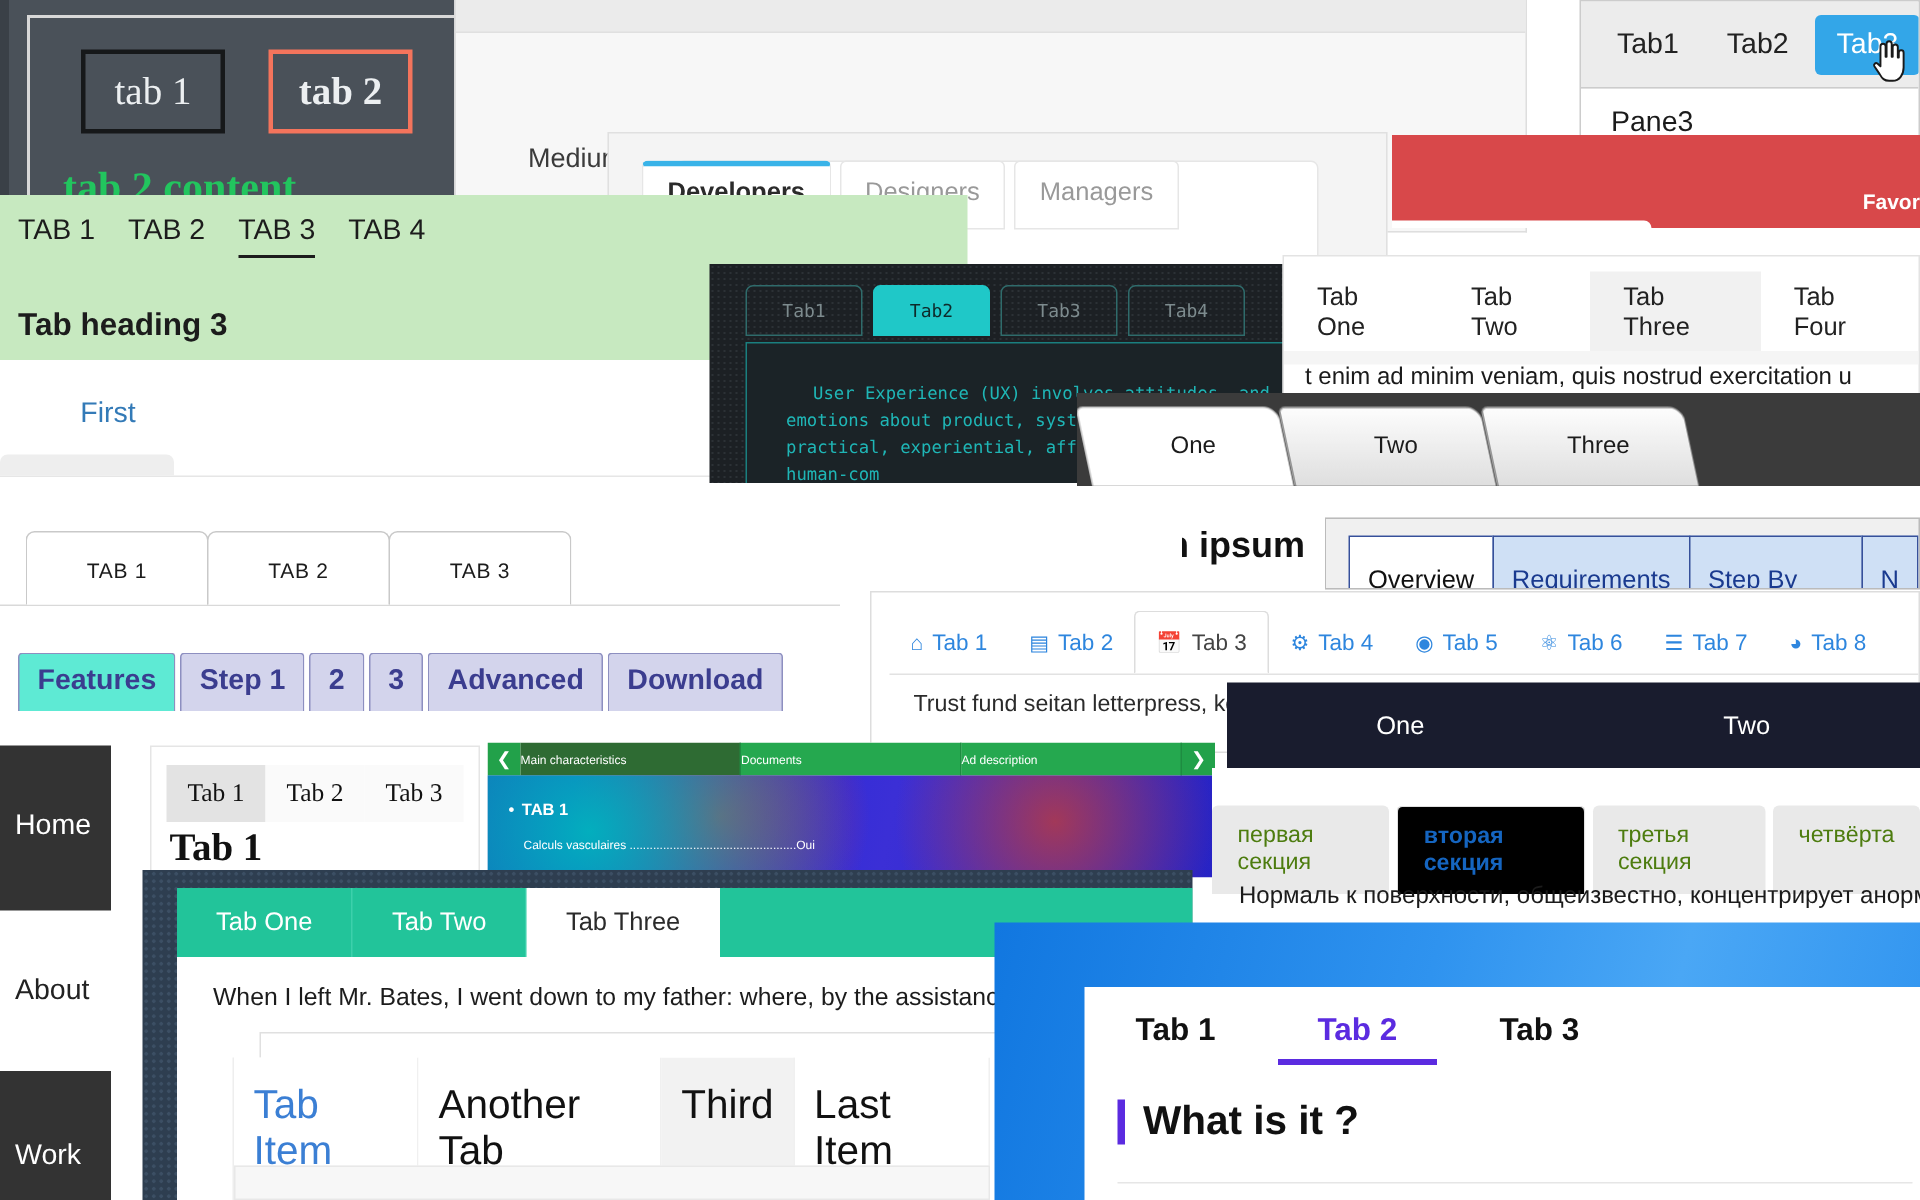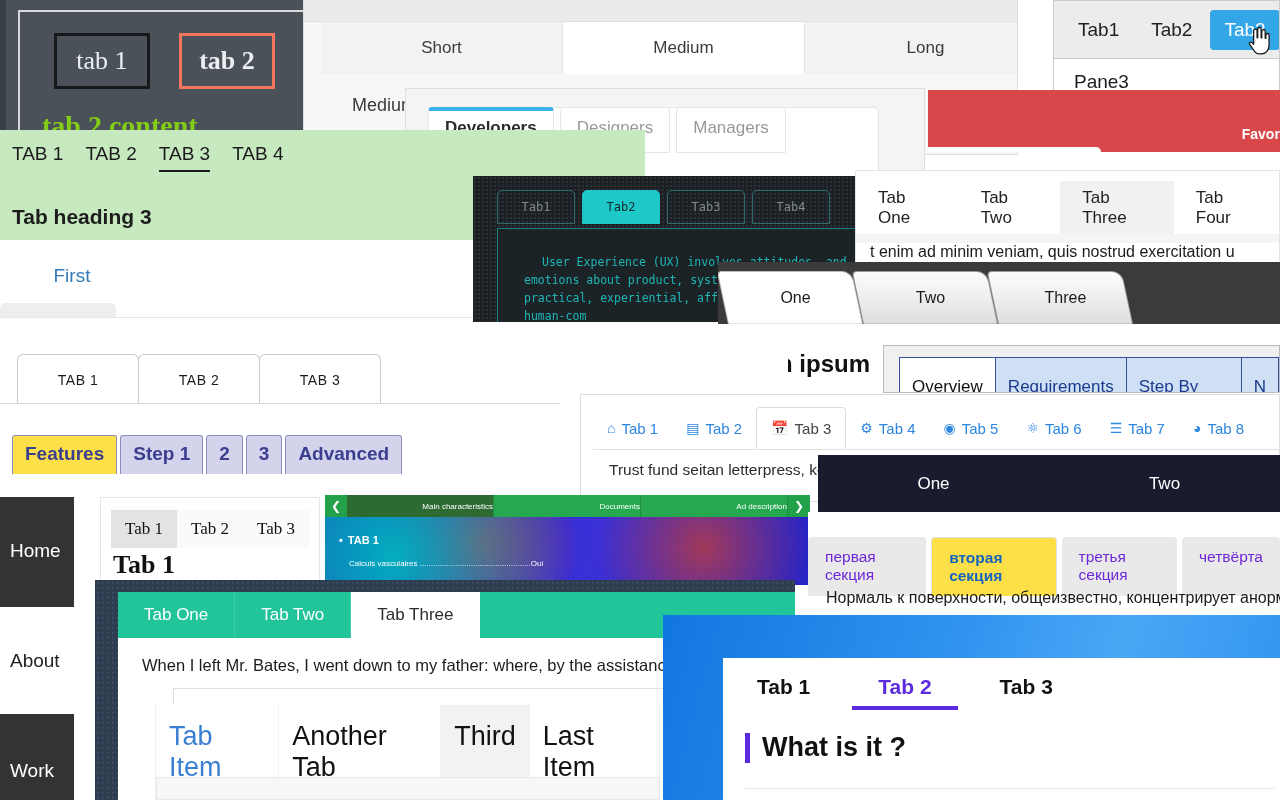--- a/index.html
+++ b/index.html
@@ -13,21 +13,21 @@
   .layer { position:absolute; overflow:hidden; }
 
   
   .l-dark-basic { left:0; top:0; width:303px; height:132px; background:#4a5159; border-left:6px solid #3a4047; }
   .l-dark-basic .inner { position:absolute; left:12px; top:10px; right:-40px; bottom:-60px; border:2px solid #d8d8d8; }
   .dbtn { position:absolute; width:96px; height:56px; display:flex; align-items:center; justify-content:center;
           font-family:"Liberation Serif", serif; font-size:26px; color:#eceff1; }
   .dbtn.one { left:48px; top:33px; border:3px solid #16181a; }
   .dbtn.two { left:173px; top:33px; border:3px solid #f4745c; font-weight:bold; }
   .dtitle { position:absolute; left:36px; top:110px; font-family:"Liberation Serif", serif; font-weight:bold;
-            font-size:28px; color:#84cc16; white-space:nowrap; }
+            font-size:28px; color:#22c55e; white-space:nowrap; }
 
   
   .l-sml { left:303px; top:0; width:715px; height:155px; background:#f7f7f7; border:1px solid #dedede; border-top:none;}
   .l-sml .bar { position:absolute; left:17px; top:22px; right:-30px; height:52px; display:flex; }
   .l-sml .bar .t { flex:1; display:flex; align-items:center; justify-content:center; font-size:17px; color:#3b3b3b;
                    background:#f2f2f2; border-right:1px solid #e3e3e3; }
   .l-sml .bar .t.active { background:#fff; }
   .l-sml .section { position:absolute; left:48px; top:95px; font-size:18px; color:#3b3b3b; white-space:nowrap; }
   .l-sml .topstrip { position:absolute; left:0; top:0; right:0; height:22px; background:#ebebeb; border-bottom:1px solid #e0e0e0;}
 
@@ -116,21 +116,21 @@
   .l-tab123 .rt { width:122px; height:50px; display:flex; align-items:center; justify-content:center;
                   font-size:14px; letter-spacing:.5px; color:#1b1b1b; border:1px solid #c9c9c9;
                   border-radius:6px 6px 0 0; border-bottom:none; background:#fff; margin-right:-1px; }
   .l-tab123 .rt b { font-weight:normal; }
 
   
   .l-feat { left:0; top:425px; width:580px; height:72px; background:#fff; }
   .l-feat .row { position:absolute; left:12px; top:10px; display:flex; gap:3px; align-items:flex-end; }
   .l-feat .ft { padding:7px 12px 9px; font-size:19px; font-weight:bold; color:#3b3d8f;
                 background:#d3d4ec; border:1px solid #8d8fc0; border-bottom:none; border-radius:3px 3px 0 0;}
-  .l-feat .ft.active { background:#fde047; border-color:#8d8fc0; }
+  .l-feat .ft.active { background:#5eead4; border-color:#8d8fc0; }
 
   
   .l-icons { left:580px; top:394px; width:700px; height:108px; background:#fff; border:1px solid #ddd; }
   .l-icons .bar { position:absolute; left:12px; top:12px; right:0; height:42px; display:flex; align-items:stretch; }
   .l-icons .it { display:flex; align-items:center; gap:6px; padding:0 14px; font-size:15px; color:#2e86de; }
   .l-icons .it.active { background:#fff; border:1px solid #ddd; border-bottom-color:#fff; border-radius:4px 4px 0 0; color:#444; }
   .l-icons .sep { position:absolute; left:12px; top:54px; right:0; height:1px; background:#e2e2e2; }
   .l-icons p { position:absolute; left:28px; top:62px; margin:0; font-size:15.5px; line-height:25px; color:#2b2b2b; width:760px; }
   .l-icons .icoglyph { font-size:14px; }
 
@@ -138,21 +138,21 @@
   .l-serif { left:100px; top:497px; width:220px; height:110px; background:#fff; border:1px solid #e5e5e5; }
   .l-serif .bar { position:absolute; left:10px; top:12px; display:flex; }
   .l-serif .st { padding:9px 14px; font-family:"Liberation Serif", serif; font-size:17px; color:#111; background:#fafafa; }
   .l-serif .st.active { background:#e3e3e3; }
   .l-serif .h { position:absolute; left:12px; top:52px; font-family:"Liberation Serif", serif; font-weight:bold; font-size:26px; color:#111; }
 
   
   .l-carousel { left:325px; top:495px; width:485px; height:90px; background:#fff; }
   .l-carousel .bar { position:absolute; left:0; top:0; right:0; height:22px; display:flex; }
   .l-carousel .arrow { width:22px; background:#22a14a; color:#fff; display:flex; align-items:center; justify-content:center; font-size:12px;}
-  .l-carousel .ct { flex:1; background:#25a84f; color:#fff; font-size:8px; display:flex; align-items:center; justify-content:flex-end;
+  .l-carousel .ct { flex:1; background:#25a84f; color:#fff; font-size:8px; display:flex; align-items:center; justify-content:flex-start;
                     border-right:1px solid #1e8c41; }
   .l-carousel .ct.active { background:#2e6b33; }
   .l-carousel .panel { position:absolute; left:0; top:22px; right:0; bottom:0;
         background:
           radial-gradient(circle at 14% 55%, rgba(0,180,190,.95) 0%, rgba(0,160,180,0) 42%),
           radial-gradient(circle at 32% 40%, rgba(190,60,60,.85) 0%, rgba(190,60,60,0) 30%),
           radial-gradient(circle at 78% 45%, rgba(190,60,60,.8) 0%, rgba(190,60,60,0) 28%),
           linear-gradient(100deg,#1a51b8 0%,#2a2ad8 35%,#3b2fd6 55%,#2723c4 100%);
         color:#fff; }
   .l-carousel .panel .t1 { position:absolute; left:14px; top:17px; font-size:11px; font-weight:bold; }
@@ -185,22 +185,22 @@
   .l-bigtabs .bt.hover { background:#f2f2f2; }
   .l-bigtabs .panel { position:absolute; left:0; top:72px; right:0; bottom:0; background:#f7f7f7; border:1px solid #e8e8e8; }
 
   
   .l-onetwo { left:818px; top:455px; width:462px; height:57px; background:#191c2e; display:flex; }
   .l-onetwo .ot { flex:1; display:flex; align-items:center; justify-content:center; font-size:17px; color:#fff; }
 
   
   .l-rus { left:808px; top:512px; width:472px; height:108px; background:#fff; }
   .l-rus .bar { position:absolute; left:0; top:25px; display:flex; gap:5px; }
-  .l-rus .rt { padding:11px 17px; font-size:15.5px; color:#6d28d9; background:#e9e9e9; border-radius:4px 4px 0 0; }
-  .l-rus .rt.active { background:#fde047; color:#1565c0; font-weight:bold; border:1px solid #e0e0e0; border-bottom:none;}
+  .l-rus .rt { padding:11px 17px; font-size:15.5px; color:#4d7c0f; background:#e9e9e9; border-radius:4px 4px 0 0; }
+  .l-rus .rt.active { background:#000000; color:#1565c0; font-weight:bold; border:1px solid #e0e0e0; border-bottom:none;}
   .l-rus .txt { position:absolute; left:18px; top:77px; font-size:16px; color:#1b1b1b; white-space:nowrap; }
 
   
   .l-bluecard { left:663px; top:615px; width:617px; height:185px;
      background:linear-gradient(105deg,#1177e0 0%,#2f93ef 45%,#4aa7f5 70%,#2f93ef 100%); }
   .l-bluecard .inner { position:absolute; left:60px; top:43px; right:-35px; bottom:-20px; background:#fff; }
   .l-bluecard .bar { position:absolute; left:0; top:0; right:0; height:58px; display:flex; align-items:center; }
   .l-bluecard .bt { padding:0 34px; font-size:21px; font-weight:bold; color:#111; position:relative; height:100%;
                     display:flex; align-items:center; }
   .l-bluecard .bt.active { color:#5b2be0; }
@@ -225,31 +225,20 @@
       <span>tab 1</span>
     </div>
   <div class="dbtn two">
       <span>tab 2</span>
     </div>
   <div class="dtitle">tab 2 content</div>
 </div>
 
 <div class="layer l-sml z2">
   <div class="topstrip"></div>
-  <div class="bar">
-    <div class="t">
-        <span>Short</span>
-      </div>
-    <div class="t active">
-        <span>Medium</span>
-      </div>
-    <div class="t">
-        <span>Long</span>
-      </div>
-  </div>
   <div class="section">Medium Section</div>
 </div>
 
 <div class="layer l-ddm z3">
   <div class="card"></div>
   <div class="tabs">
     <div class="tb active"><span>Developers</span></div>
     <div class="tb"><span>Designers</span></div>
     <div class="tb"><span>Managers</span></div>
   </div>
@@ -374,20 +363,21 @@
   </div>
 </div>
 
 <div class="layer l-feat z14">
   <div class="row">
     <div class="ft active"><span>Features</span></div>
     <div class="ft"><span>Step 1</span></div>
     <div class="ft"><span>2</span></div>
     <div class="ft"><span>3</span></div>
     <div class="ft"><span>Advanced</span></div>
+    <div class="ft"><span>Download</span></div>
   </div>
 </div>
 
 <div class="layer l-icons z15">
   <div class="bar">
     <div class="it">
       <span class="icoglyph">⌂</span>
       <span>Tab 1</span>
       </div>
     <div class="it">

